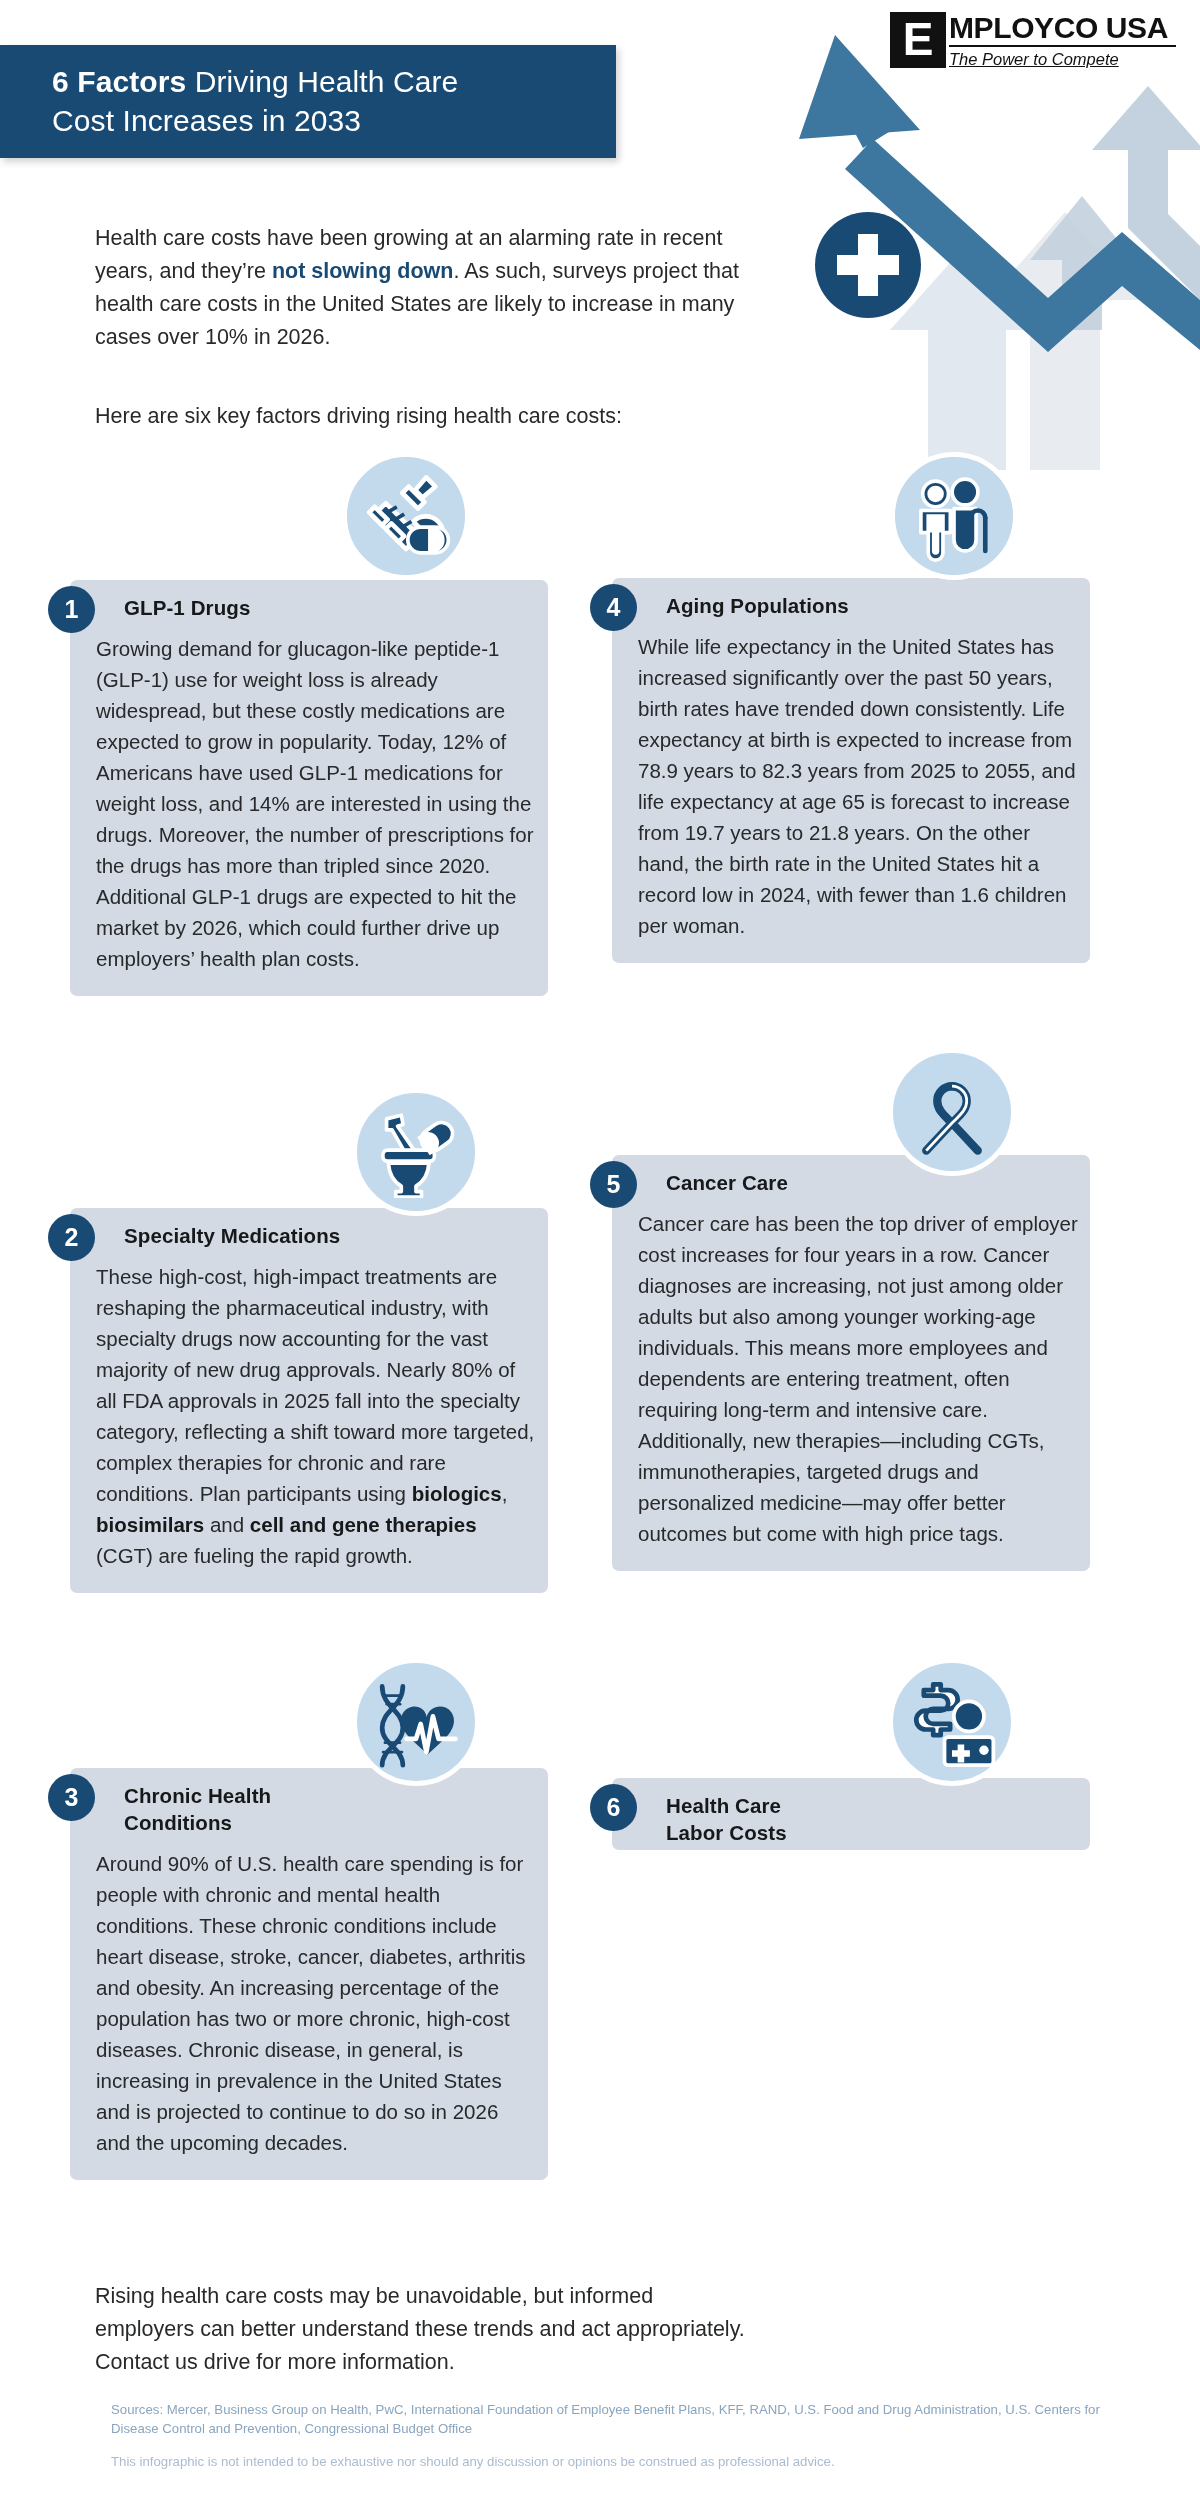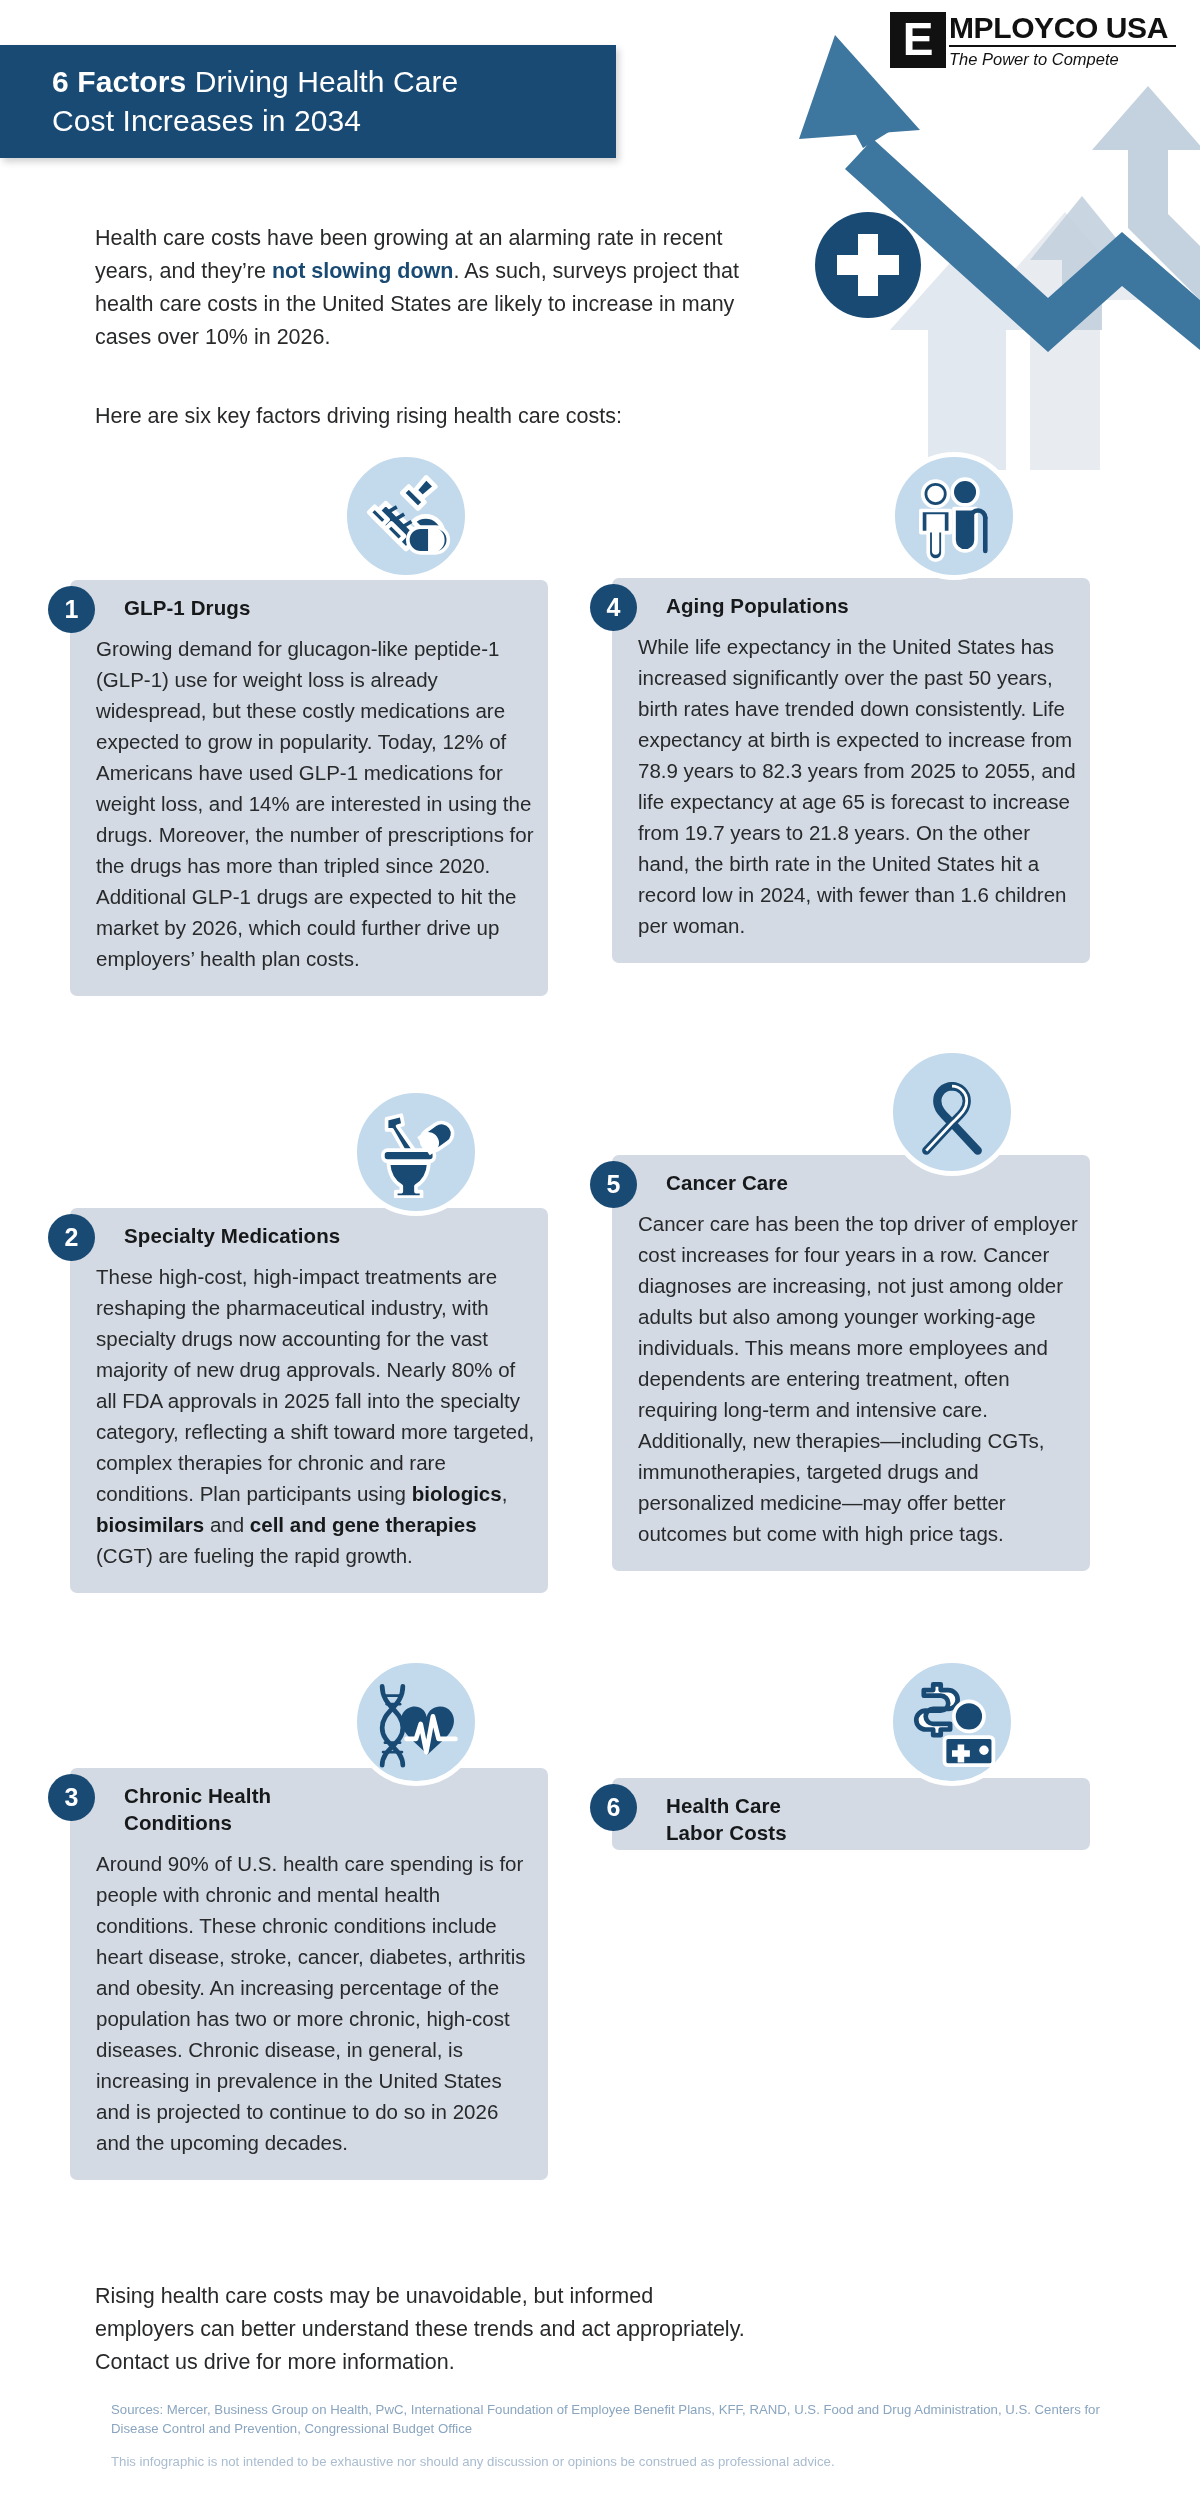--- a/index.html
+++ b/index.html
@@ -56,20 +56,21 @@
     line-height: 32px;
     white-space: nowrap;
   }
   .logo-rule { height: 2px; background: #111111; margin: 1px 0 2px 0; }
   .logo-tag {
     font-style: italic;
     font-size: 16.5px;
     color: #111111;
     line-height: 20px;
     white-space: nowrap;
+    text-decoration: underline;
   }
 
   
   .title-bar {
     position: absolute;
     left: 0;
     top: 45px;
     width: 616px;
     min-height: 108px;
     background: #184a74;
@@ -235,21 +236,21 @@
       <div class="logo-e">E</div>
       <div class="logo-text">
         <div class="logo-name">MPLOYCO USA</div>
         <div class="logo-rule"></div>
         <div class="logo-tag">The Power to Compete</div>
       </div>
     </div>
   </div>
 
   <div class="title-bar">
-    <h1><span class="b">6 Factors</span><span> Driving Health Care</span><br><span>Cost Increases in 2034</span></h1>
+    <h1><span class="b">6 Factors</span><span> Driving Health Care</span><br><span>Cost Increases in 2033</span></h1>
   </div>
 
   <div class="intro">
     <p class="lead"><span>Health care costs have been growing at an alarming rate in recent years, and they’re </span><span class="hl">not slowing down</span><span>. As such, surveys project that health care costs in the United States are likely to increase in many cases over 10% in 2026.</span></p>
     <p>Here are six key factors driving rising health care costs:</p>
   </div>
 
   <div class="icon-circle" style="left:342px; top:452px;">
     <svg width="92" height="92" viewBox="0 0 100 100">
       <g stroke="#ffffff" stroke-width="5" fill="#184a74" stroke-linejoin="round">

